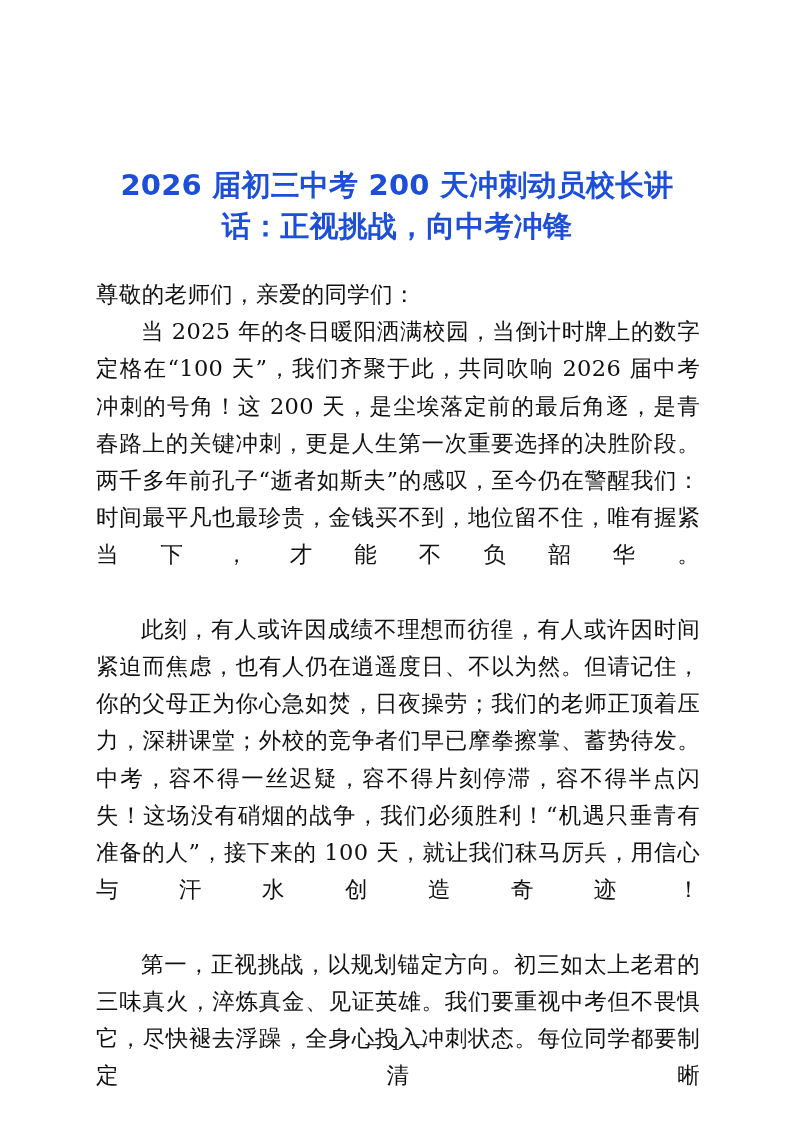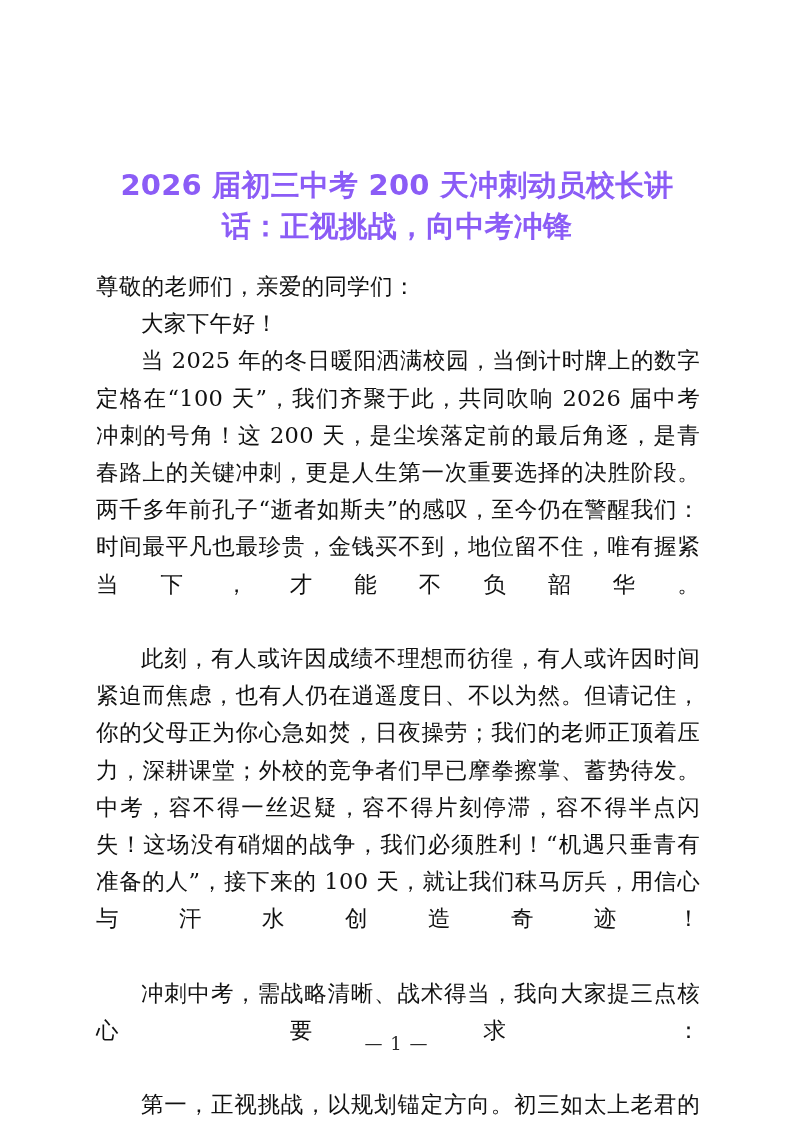--- a/index.html
+++ b/index.html
@@ -28,21 +28,21 @@
     position: absolute;
     left: 96px;
     top: 146px;
     width: 602px;
     text-align: center;
     font-family: "DejaVu Sans", "Liberation Sans", sans-serif;
     font-weight: 700;
     font-size: 29px;
     line-height: 41px;
     letter-spacing: 0.2px;
-    color: #8b5cf6;
+    color: #1d4ed8;
   }
   #doc-title .tline { display: block; white-space: nowrap; }
 
   
   #body-text {
     position: absolute;
     left: 96px;
     top: 268px;
     width: 604px;
     font-family: "DejaVu Serif", "Liberation Serif", serif;
@@ -55,21 +55,21 @@
 
   #body-text p {
     margin: 0;
     padding: 0;
     text-align: justify;
     text-justify: inter-character;
     letter-spacing: 0.35px;
     word-break: break-all;
   }
   #body-text p.indent { text-indent: 2em; }
-  #body-text p.flush  { text-indent: 0; }
+  #body-text p.flush  { text-indent: 0; margin-top: 8px; }
 
   
   #body-text p::after {
     content: "";
     display: inline-block;
     width: 100%;
   }
   #body-text p.lastline-free::after { content: none; display: none; }
 
   
@@ -91,24 +91,22 @@
 
 <div id="page">
 
   <h1 id="doc-title">
     <span class="tline">2026 届初三中考 200 天冲刺动员校长讲</span>
     <span class="tline">话：正视挑战，向中考冲锋</span>
   </h1>
 
   <div id="body-text">
     <p class="flush lastline-free">尊敬的老师们，亲爱的同学们：</p>
-    <p class="indent lastline-free">大家下午好！</p>
     <p class="indent">当 2025 年的冬日暖阳洒满校园，当倒计时牌上的数字定格在“100 天”，我们齐聚于此，共同吹响 2026 届中考冲刺的号角！这 200 天，是尘埃落定前的最后角逐，是青春路上的关键冲刺，更是人生第一次重要选择的决胜阶段。两千多年前孔子“逝者如斯夫”的感叹，至今仍在警醒我们：时间最平凡也最珍贵，金钱买不到，地位留不住，唯有握紧当下，才能不负韶华。</p>
     <p class="indent">此刻，有人或许因成绩不理想而彷徨，有人或许因时间紧迫而焦虑，也有人仍在逍遥度日、不以为然。但请记住，你的父母正为你心急如焚，日夜操劳；我们的老师正顶着压力，深耕课堂；外校的竞争者们早已摩拳擦掌、蓄势待发。中考，容不得一丝迟疑，容不得片刻停滞，容不得半点闪失！这场没有硝烟的战争，我们必须胜利！“机遇只垂青有准备的人”，接下来的 100 天，就让我们秣马厉兵，用信心与汗水创造奇迹！</p>
-    <p class="indent">冲刺中考，需战略清晰、战术得当，我向大家提三点核心要求：</p>
     <p class="indent">第一，正视挑战，以规划锚定方向。初三如太上老君的三味真火，淬炼真金、见证英雄。我们要重视中考但不畏惧它，尽快褪去浮躁，全身心投入冲刺状态。每位同学都要制定清晰</p>
   </div>
 
   <div id="page-footer">
     <span>— 1 —</span>
   </div>
 
 </div>
 
 </body></html>

